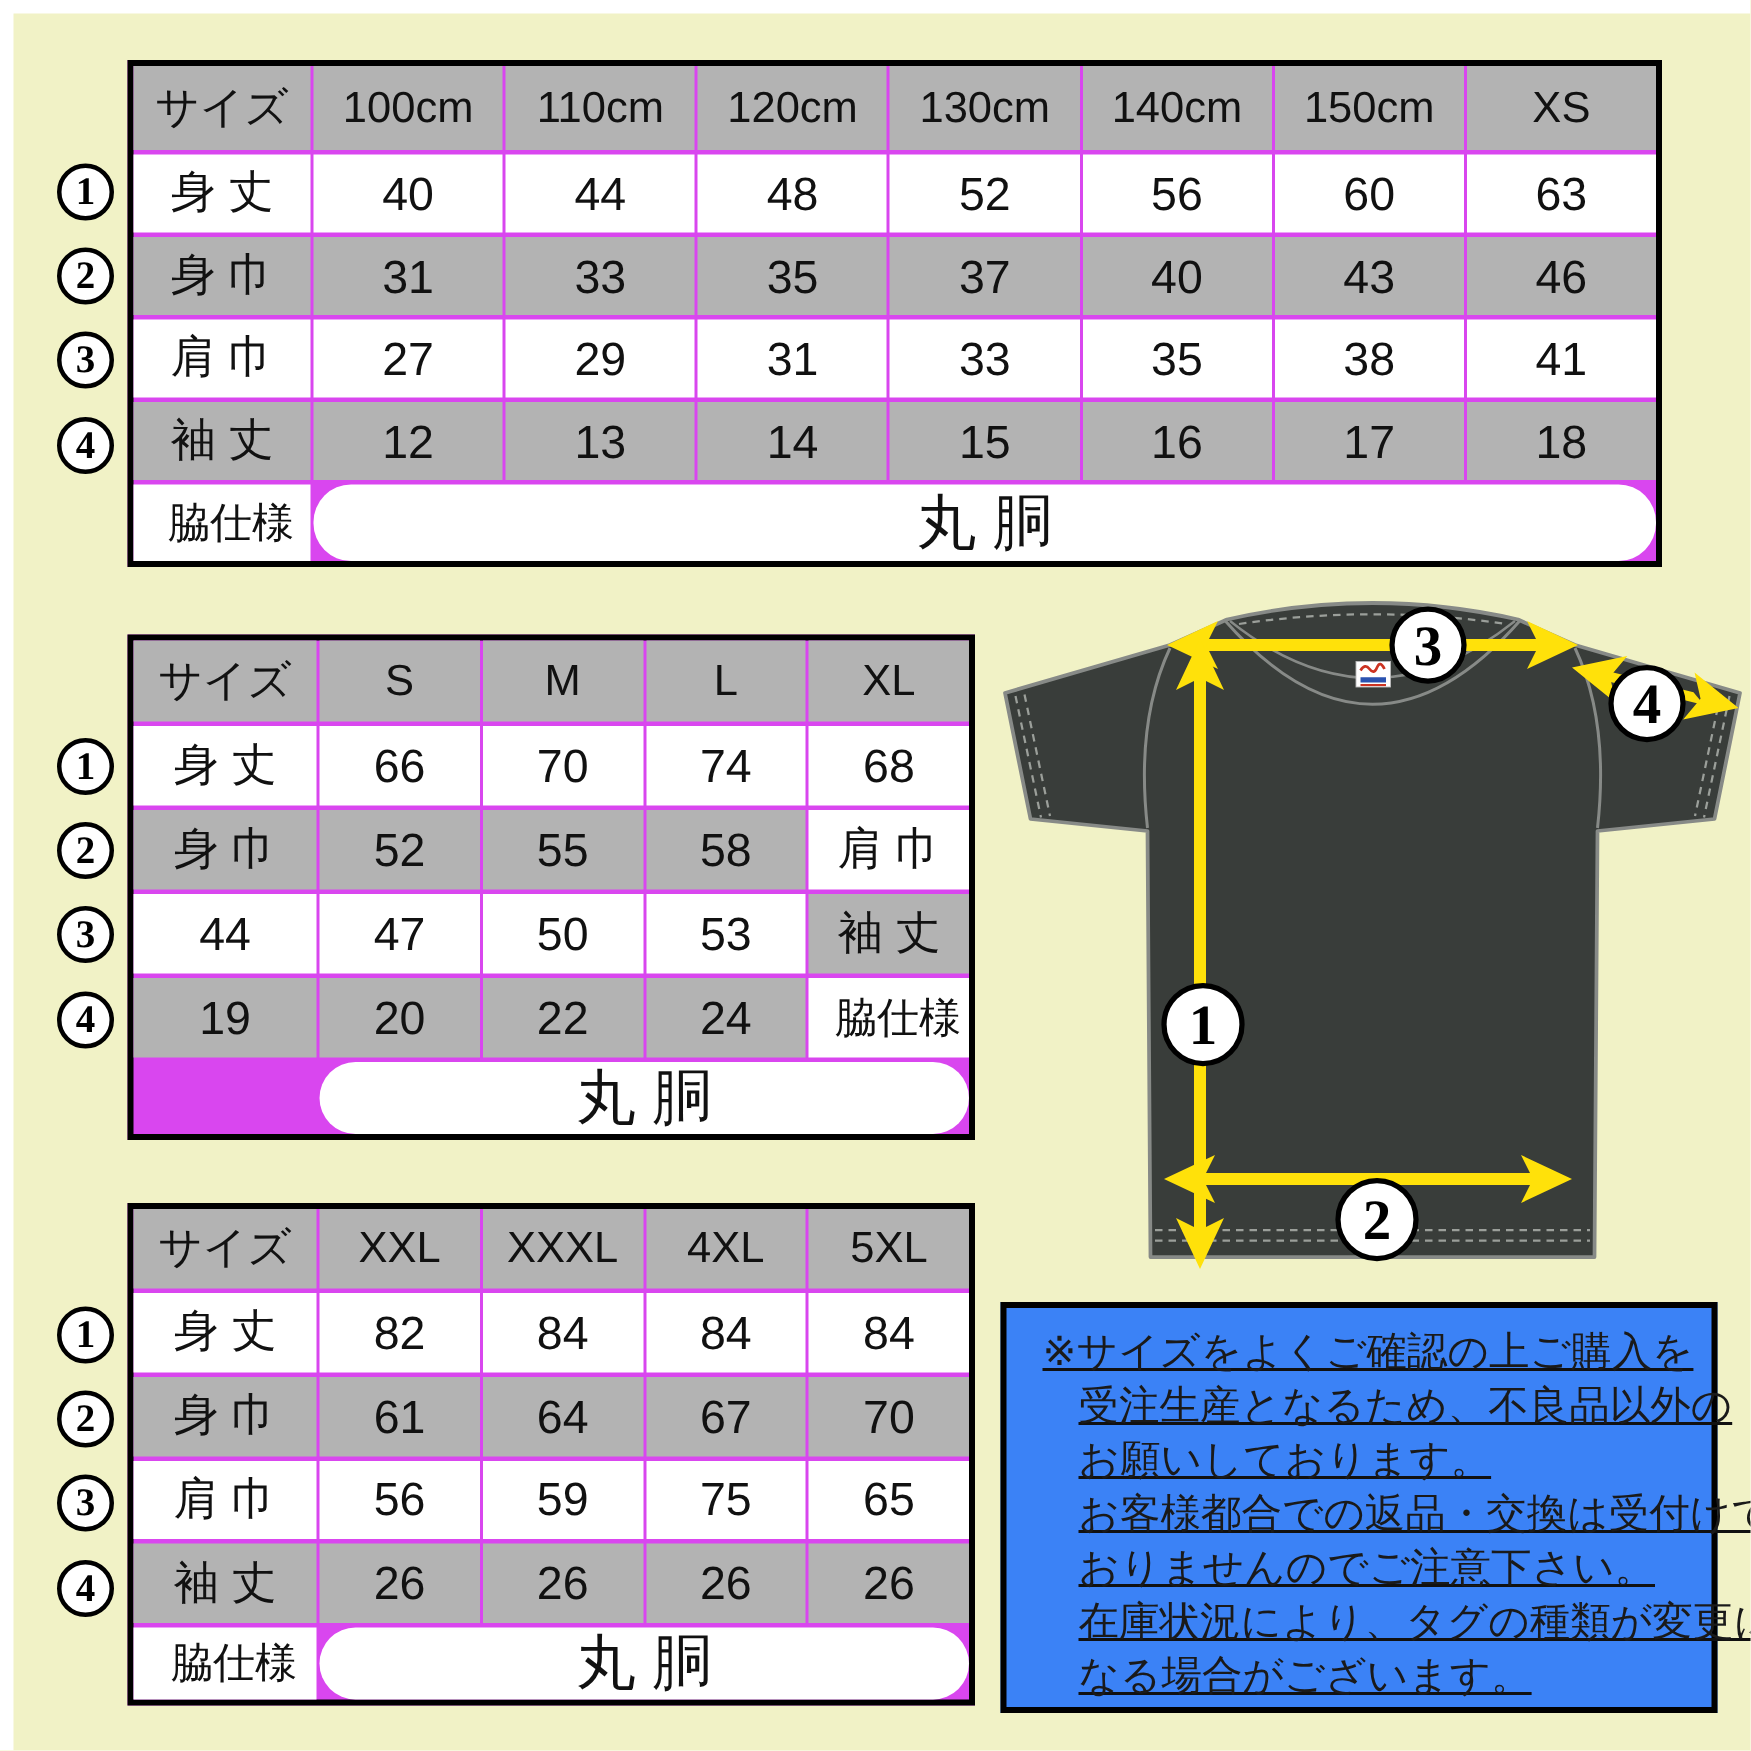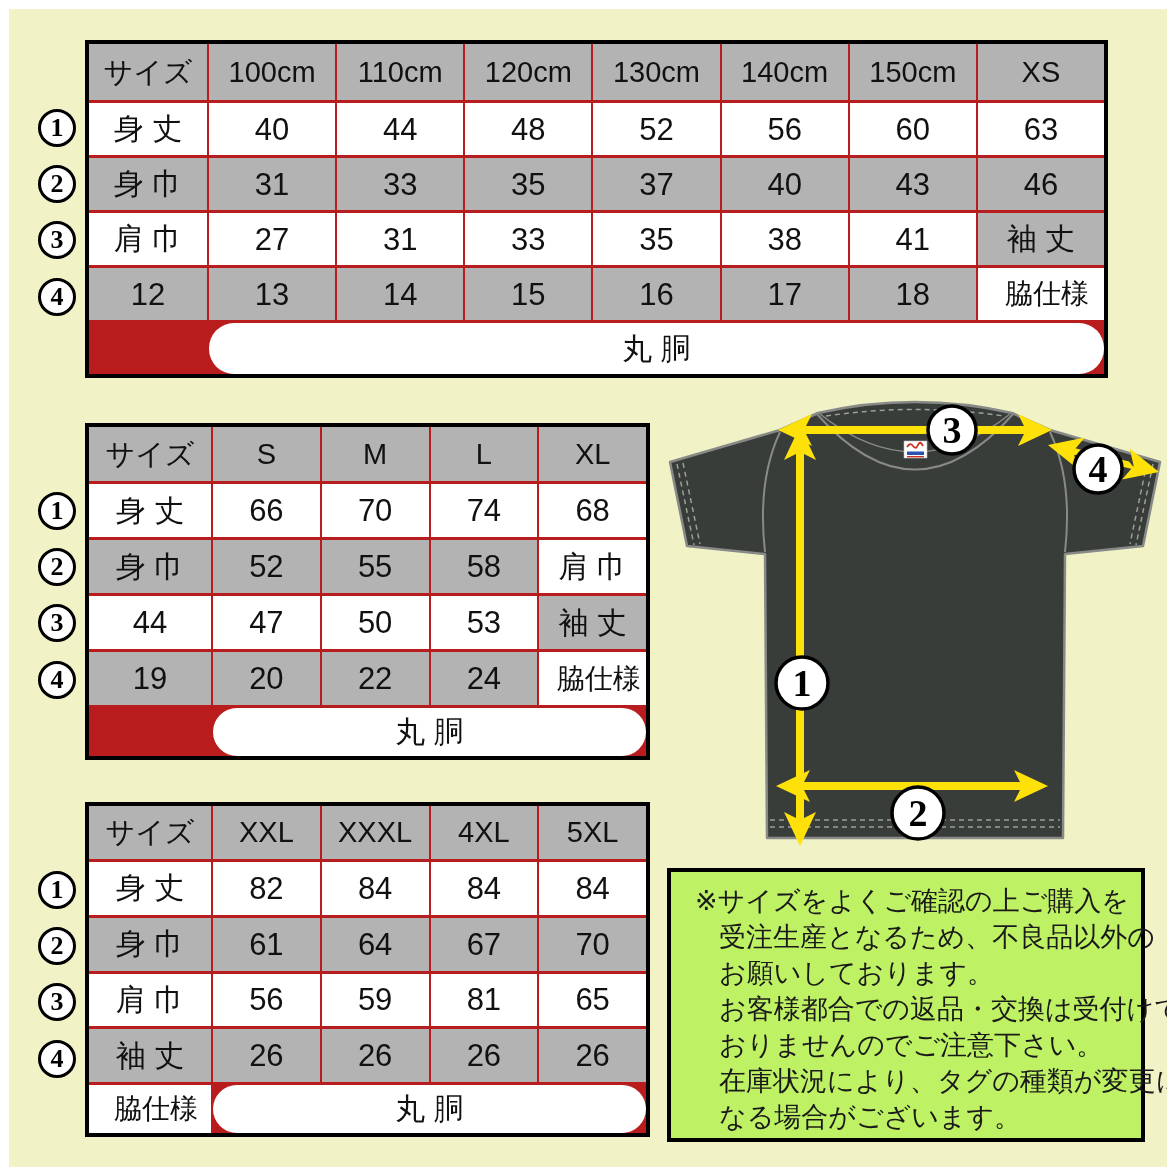--- a/index.html
+++ b/index.html
@@ -6,56 +6,56 @@
   body{
     width:1167px;height:1167px;background:#ffffff;position:relative;overflow:hidden;
     font-family:"Liberation Sans","DejaVu Sans",sans-serif;color:#111;
   }
   .yellow-bg{position:absolute;left:9px;top:9px;right:0;bottom:0;background:#f1f2c6;}
 
   
   .table-block{position:absolute;}
   .grid{
     position:absolute;left:0;top:0;display:grid;box-sizing:border-box;
-    background:#b91c1c;border:4px solid #000;gap:3px 2px;width:100%;height:100%;
+    background:#d946ef;border:4px solid #000;gap:3px 2px;width:100%;height:100%;
   }
   .t1{left:85px;top:40px;width:1023px;height:338px;}
   .t1 .grid{grid-template-columns:118px repeat(7,1fr);grid-template-rows:56px repeat(4,1fr) 51px;}
   .t2{left:85px;top:423px;width:565px;height:337px;}
   .t2 .grid{grid-template-columns:122px repeat(4,1fr);grid-template-rows:54px repeat(4,1fr) 48px;}
   .t3{left:85px;top:802px;width:565px;height:335px;}
   .t3 .grid{grid-template-columns:122px repeat(4,1fr);grid-template-rows:53px repeat(4,1fr) 48px;}
   .cell{display:flex;align-items:center;justify-content:center;background:#fff;line-height:1;}
   .cell.head{background:#b3b3b3;font-size:29px;}
   .cell.lab{font-size:30px;text-align:right;}
   .cell.val{font-size:31px;}
   .cell.shade{background:#b3b3b3;}
   .cell.foot{background:#fff;}
   .cell.lab.foot{font-size:28px;padding-left:12px;}
-  .cell.val.foot{font-size:30px;border-radius:25px;}
+  .cell.val.foot{font-size:40px;border-radius:25px;}
 
   
   .rail{position:absolute;left:-47px;top:0;width:40px;height:100%;}
   .circle-num{
     position:absolute;left:0;width:32px;height:32px;border:3px solid #000;border-radius:50%;
     background:#fff;display:flex;align-items:center;justify-content:center;
     font-family:"Liberation Serif","DejaVu Serif",serif;font-weight:700;font-size:26px;color:#000;
   }
   .rail .circle-num:nth-child(1){top:69px;}
   .rail .circle-num:nth-child(2){top:125px;}
   .rail .circle-num:nth-child(3){top:181px;}
   .rail .circle-num:nth-child(4){top:238px;}
 
   
   .shirt-wrap{position:absolute;left:660px;top:396px;width:505px;height:462px;}
 
   
   .note-box{
     position:absolute;left:667px;top:868px;width:478px;height:274px;box-sizing:border-box;
-    background:#bef264;border:4px solid #000;padding:11px 10px 0 24px;
+    background:#3b82f6;border:4px solid #000;padding:11px 10px 0 24px;text-decoration:underline;
   }
   .note-line{font-size:27px;line-height:36px;color:#1a1a1a;white-space:nowrap;}
   .note-line.indent{padding-left:24px;}
 </style>
 </head>
 <body>
 
 <div class="yellow-bg"></div>
 
 <div class="table-block t1">
@@ -85,20 +85,21 @@
       <div class="cell lab shade">身 巾</div>
       <div class="cell val shade">31</div>
       <div class="cell val shade">33</div>
       <div class="cell val shade">35</div>
       <div class="cell val shade">37</div>
       <div class="cell val shade">40</div>
       <div class="cell val shade">43</div>
       <div class="cell val shade">46</div>
       <div class="cell lab">肩 巾</div>
       <div class="cell val">27</div>
+      <div class="cell val">29</div>
       <div class="cell val">31</div>
       <div class="cell val">33</div>
       <div class="cell val">35</div>
       <div class="cell val">38</div>
       <div class="cell val">41</div>
       <div class="cell lab shade">袖 丈</div>
       <div class="cell val shade">12</div>
       <div class="cell val shade">13</div>
       <div class="cell val shade">14</div>
       <div class="cell val shade">15</div>
@@ -166,21 +167,21 @@
       <div class="cell val">84</div>
       <div class="cell val">84</div>
       <div class="cell lab shade">身 巾</div>
       <div class="cell val shade">61</div>
       <div class="cell val shade">64</div>
       <div class="cell val shade">67</div>
       <div class="cell val shade">70</div>
       <div class="cell lab">肩 巾</div>
       <div class="cell val">56</div>
       <div class="cell val">59</div>
-      <div class="cell val">81</div>
+      <div class="cell val">75</div>
       <div class="cell val">65</div>
       <div class="cell lab shade">袖 丈</div>
       <div class="cell val shade">26</div>
       <div class="cell val shade">26</div>
       <div class="cell val shade">26</div>
       <div class="cell val shade">26</div>
       <div class="cell lab foot">脇仕様</div>
       <div class="cell val foot" style="grid-column: 2 / -1;">丸 胴</div>
     </div>
 </div>

